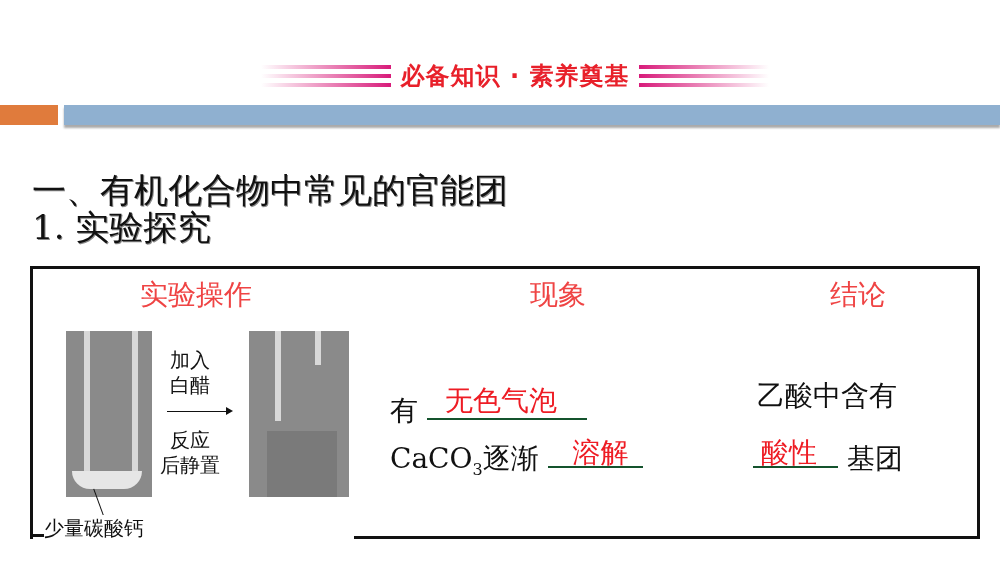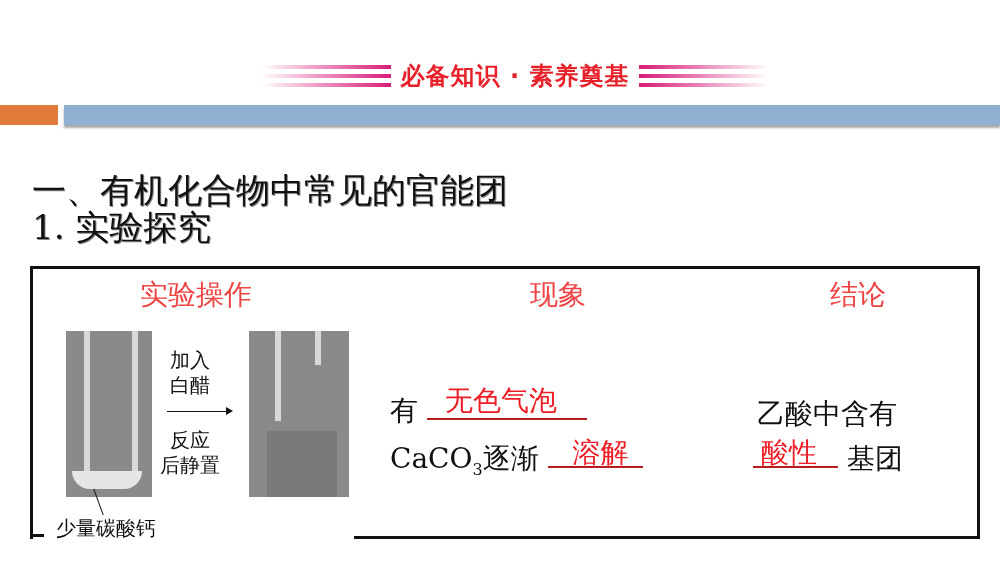--- a/index.html
+++ b/index.html
@@ -60,25 +60,25 @@
     position:absolute; left:145px; width:90px; text-align:center; font-size:20px; color:#111; line-height:25px;
   }
   .arrow {
     position:absolute; left:167px; top:411px; width:64px; height:1px; background:#111;
   }
   .arrow::after {
     content:""; position:absolute; right:-2px; top:-4px; border-left:7px solid #111;
     border-top:4px solid transparent; border-bottom:4px solid transparent;
   }
   .callout {
-    position:absolute; left:44px; top:515px; font-size:20px; color:#111; background:#fff;margin-left:12px;
+    position:absolute; left:44px; top:515px; font-size:20px; color:#111; background:#fff;
   }
   .callout-line { position:absolute; left:98px; top:488px; width:1px; height:28px; background:#111; transform:rotate(-20deg); }
   .obs { position:absolute; font-size:28px; color:#111; font-family:"DejaVu Serif", serif; white-space:nowrap; }
-  .blank { display:inline-block; border-bottom:2px solid #b91c1c; position:relative; }
+  .blank { display:inline-block; border-bottom:2px solid #14532d; position:relative; }
   .ans { color:#ee1c24; font-family:"DejaVu Sans", sans-serif; }
   sub { font-size:16px; }
 </style>
 </head>
 <body>
 
 <div class="banner">
   <div class="banner-lines left">
       <div class="ln"></div>
       <div class="ln"></div>
@@ -131,17 +131,17 @@
 
 <div class="obs" style="left:390px;top:392px;">
   <span>有</span>
   <span class="blank" style="width:160px;"><span class="ans" style="position:absolute;left:18px;bottom:-2px;">无色气泡</span></span>
 </div>
 <div class="obs" style="left:390px;top:440px;">
   <span>CaCO</span><sub>3</sub><span>逐渐</span>
   <span class="blank" style="width:95px;"><span class="ans" style="position:absolute;left:25px;bottom:-6px;">溶解</span></span>
 </div>
 
-<div class="obs" style="left:757px;top:395px;">乙酸中含有</div>
+<div class="obs" style="left:757px;top:377px;">乙酸中含有</div>
 <div class="obs" style="left:753px;top:440px;">
   <span class="blank" style="width:85px;"><span class="ans" style="position:absolute;left:8px;bottom:-6px;">酸性</span></span>
   <span>基团</span>
 </div>
 
 </body></html>

